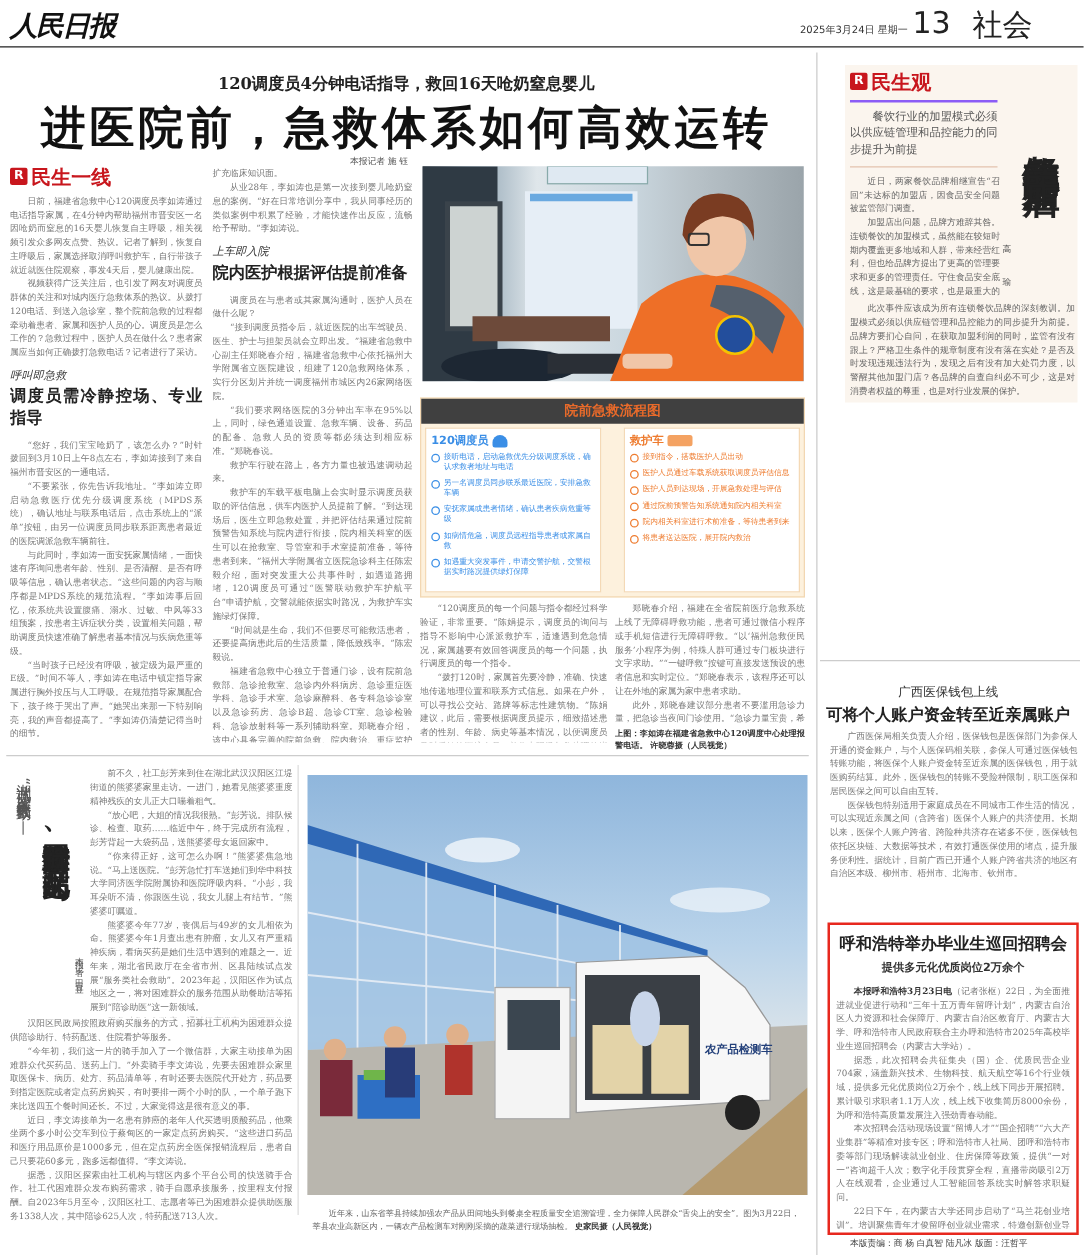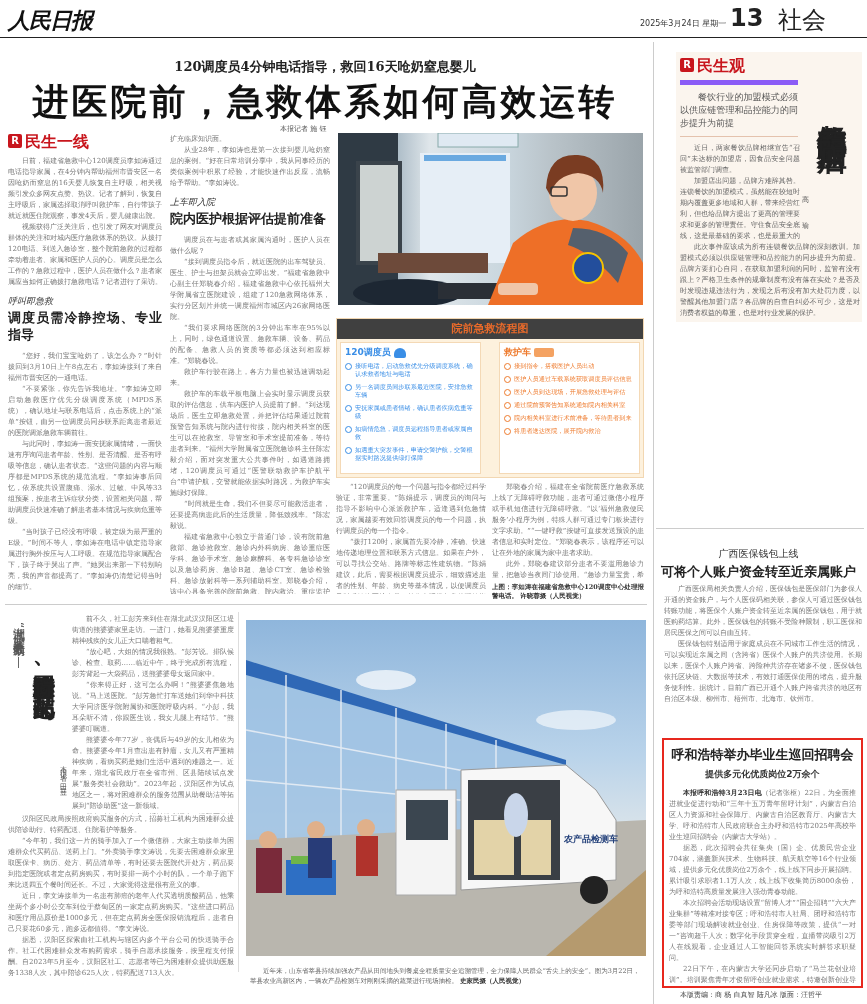--- a/index.html
+++ b/index.html
@@ -1,20 +1,20 @@
 <!DOCTYPE html>
 <html><head>
 <meta charset="utf-8">
 <style>
 *{box-sizing:border-box;margin:0;padding:0}
 body{width:867px;height:1004px;background:#fff;font-family:"DejaVu Serif",serif;color:#333;overflow:hidden;position:relative}
 .masthead{position:absolute;left:0;top:0;width:867px;height:38px;border-bottom:1.5px solid #222}
 .logo{position:absolute;left:8px;top:6px;font-size:22px;font-style:italic;font-weight:bold;color:#111;letter-spacing:-1px;font-family:"DejaVu Serif",serif}
 .dateline{position:absolute;left:640px;top:18px;font-size:8px;color:#333;font-family:"DejaVu Sans",sans-serif}
-.pagenum{position:absolute;left:730px;top:4px;font-size:24px;color:#222;font-family:"DejaVu Sans",sans-serif;font-weight:700}
+.pagenum{position:absolute;left:730px;top:4px;font-size:24px;color:#222;font-family:"DejaVu Sans",sans-serif;font-weight:400}
 .pagetag{position:absolute;left:778px;top:4px;font-size:24px;color:#222;font-family:"DejaVu Sans",sans-serif}
 .main-sub{position:absolute;left:0;width:650px;top:58px;text-align:center;font-size:13px;font-weight:bold;color:#222}
 .main-title{position:absolute;left:10px;width:630px;top:78px;text-align:center;font-size:36px;font-weight:bold;color:#111;font-family:"DejaVu Sans",sans-serif;letter-spacing:3px}
 .byline{position:absolute;left:280px;top:124px;font-size:7px;color:#555}
 .col{position:absolute;font-size:7px;line-height:11px;color:#777;text-align:justify;overflow:hidden}
 .col p{text-indent:2em}
 .sect-tag{font-size:16px;font-weight:bold;color:#c8161d;font-family:"DejaVu Sans",sans-serif;margin-bottom:8px;display:flex;align-items:center;gap:3px}
 .rbox{display:inline-block;width:14px;height:14px;background:#c8161d;color:#fff;font-size:10px;line-height:14px;text-align:center;border-radius:2px}
 .kicker{font-size:9px;color:#333;font-style:italic;margin-top:8px}
 .subhead{font-size:13px;font-weight:bold;color:#222;font-family:"DejaVu Sans",sans-serif;line-height:17px;margin:2px 0 8px}
@@ -22,21 +22,21 @@
 .flow{position:absolute;left:336px;top:318px;width:308px;height:160px;background:#fdf1dd;border:1px solid #f2d7b2}
 .flow-title{height:20px;text-align:center;font-size:11px;font-weight:bold;color:#e86a2a;font-family:"DejaVu Sans",sans-serif;line-height:20px;background:#404040}
 .flow-cols{display:flex;gap:18px;padding:3px}
 .flow-col{flex:1;background:#fff;border:1px solid #f4d9b6;padding:3px 4px;height:132px}
 .flow-col h4{font-size:9px;font-family:"DejaVu Sans",sans-serif;margin-bottom:3px}
 .flow-item{display:flex;gap:3px;align-items:flex-start;font-size:6.2px;line-height:8px;font-family:"DejaVu Sans",sans-serif;margin-bottom:5px}
 .ring{width:7px;height:7px;border-radius:50%;flex:none;margin-top:1px}
 .divider-h{position:absolute;height:1px;background:#ccc}
 .divider-v{position:absolute;width:1px;background:#ccc}
 .sidebar-box{position:absolute;left:676px;top:52px;width:186px;height:270px;background:#fbf5ee}
-.pull{font-size:9px;color:#555;line-height:13px;border-top:5px solid #8b5cf6;border-bottom:1px solid #e4c2ad;padding:6px 0;margin:8px 0 6px;text-indent:2em;width:118px}
+.pull{font-size:9px;color:#555;line-height:13px;border-top:2px solid #8b5cf6;border-bottom:1px solid #e4c2ad;padding:6px 0;margin:8px 0 6px;text-indent:2em;width:118px}
 .vtitle{position:absolute;left:815px;top:100px;writing-mode:vertical-rl;font-size:30px;font-weight:bold;color:#222;letter-spacing:2px;line-height:34px}
 .vauthor{position:absolute;left:800px;top:190px;writing-mode:vertical-rl;font-size:7px;color:#555;letter-spacing:12px}
 .gx-sub{position:absolute;left:650px;top:547px;width:217px;text-align:center;font-size:10px;color:#333}
 .gx-title{position:absolute;left:650px;top:563px;width:217px;text-align:center;font-size:13px;font-weight:bold;color:#222}
 .redbox{position:absolute;left:662px;top:738px;width:201px;height:250px;border:2px solid #e7281e}
 .rb-title{text-align:center;font-size:13px;font-weight:bold;color:#222;margin-top:6px}
 .rb-sub{text-align:center;font-size:9px;font-weight:bold;color:#333;font-family:"DejaVu Sans",sans-serif;margin:4px 0 6px}
 .editors{position:absolute;left:680px;top:990px;font-size:7px;color:#444}
 .hb-kicker{position:absolute;left:10px;top:618px;writing-mode:vertical-rl;font-size:12px;color:#555;letter-spacing:1px;font-family:"DejaVu Sans",sans-serif}
 .hb-title{position:absolute;left:32px;top:658px;writing-mode:vertical-rl;font-size:22px;font-weight:bold;color:#222;line-height:26px}

